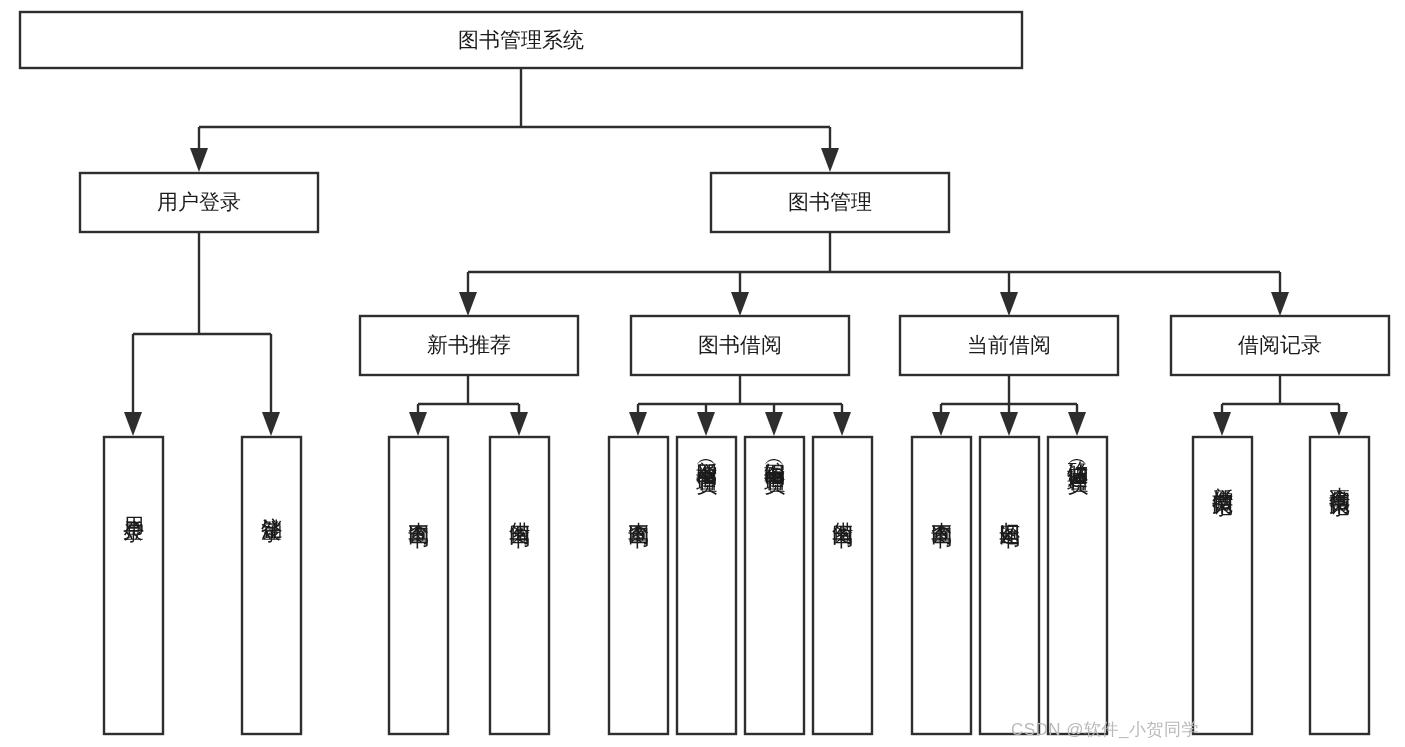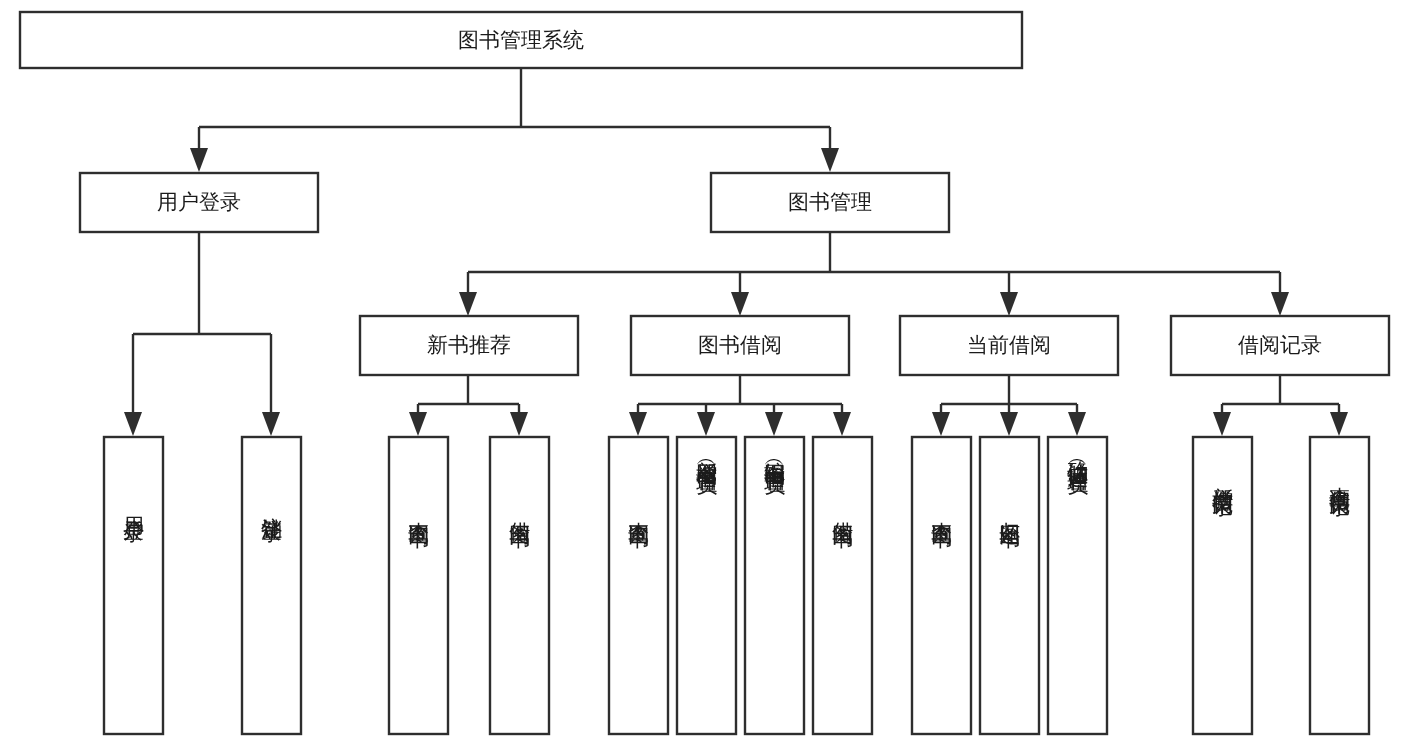--- a/index.html
+++ b/index.html
@@ -252,14 +252,15 @@
     <span class="vlabel">确认归还（管理员）</span>
   </div>
 
   <div class="vlabel-wrap" style="left:1193px; top:470px; width:59px; height:264px;">
     <span class="vlabel">新增借阅记录</span>
   </div>
   <div class="vlabel-wrap" style="left:1310px; top:470px; width:59px; height:264px;">
     <span class="vlabel">查询借阅记录</span>
   </div>
 
+  <div class="watermark">CSDN @软件_小贺同学</div>
 
 </div>
 
 </body></html>

